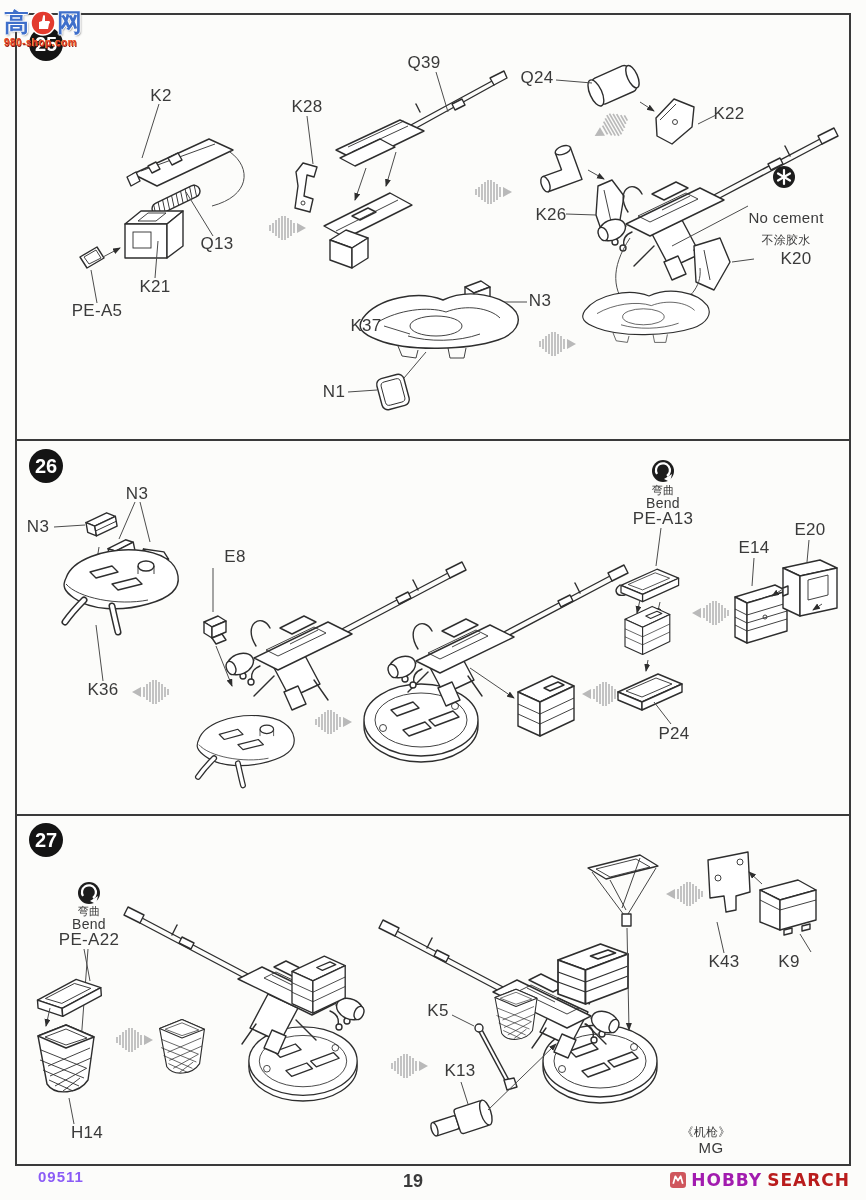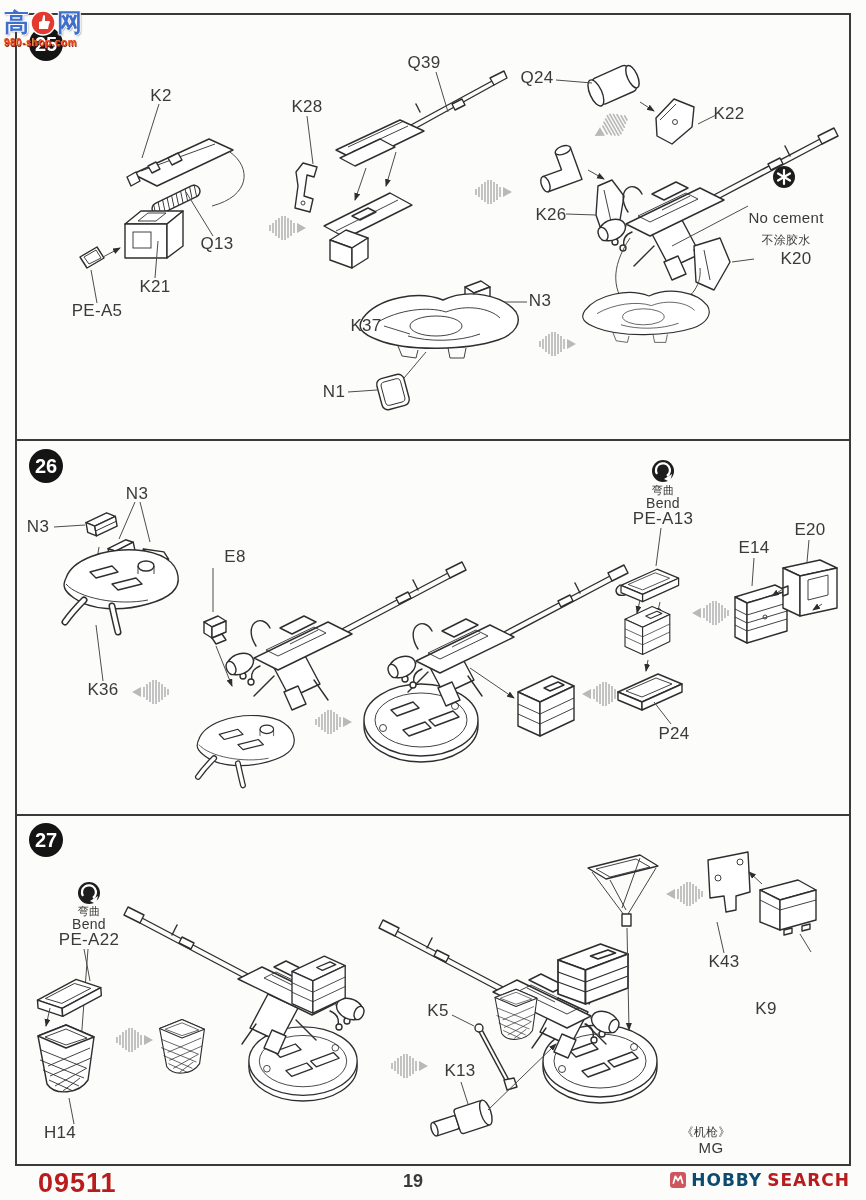--- a/index.html
+++ b/index.html
@@ -16,25 +16,25 @@
        white-space:nowrap;letter-spacing:.3px;}
   .badge{position:absolute;width:34px;height:34px;border-radius:50%;background:#141414;
          color:#fff;text-align:center;line-height:34px;font-size:20px;font-weight:bold;}
   .small-cn{font-size:12px;}
   .wm{position:absolute;left:4px;top:6px;z-index:9;}
   .wm-row{display:flex;align-items:center;gap:1px;}
   .wm-cn{font-size:25px;font-weight:900;color:#3f6fca;
          text-shadow:-1px 0 0 #fff,1px 0 0 #fff,0 -1px 0 #fff,0 1px 0 #fff,1px 1px 2px #7a7a7a;}
   .wm-url{font-size:10px;font-weight:bold;color:#e8402c;letter-spacing:.5px;margin-top:-2px;
           text-shadow:.5px .5px 0 #8a1a10, -0.5px -0.5px 0 #ffd75e;}
-  .kit{position:absolute;left:38px;top:1168px;font-size:27px;font-weight:bold;color:#b91c1c;letter-spacing:1px;}
+  .kit{position:absolute;left:38px;top:1168px;font-size:15px;font-weight:bold;color:#8b5cf6;letter-spacing:1px;}
   .pageno{position:absolute;left:413px;top:1181px;transform:translate(-50%,-50%);
           font-size:18px;font-weight:bold;color:#3a3a3a;}
   .logo{position:absolute;right:16px;top:1170px;display:flex;align-items:center;gap:5px;}
-  .logo-hobby{font-size:17px;font-weight:bold;color:#0c4a6e;letter-spacing:1px;font-family:"DejaVu Sans",sans-serif;}
+  .logo-hobby{font-size:17px;font-weight:bold;color:#a21caf;letter-spacing:1px;font-family:"DejaVu Sans",sans-serif;}
   .logo-search{font-size:17px;font-weight:bold;color:#b91c1c;letter-spacing:1px;font-family:"DejaVu Sans",sans-serif;}
 </style>
 </head>
 <body>
 
 <div id="page">
 
   <svg class="art" width="866" height="1200" viewBox="0 0 866 1200">
     <defs>
       <marker id="ah" markerWidth="9" markerHeight="8" refX="7" refY="3" orient="auto">
@@ -442,23 +442,23 @@
   <div class="lbl" style="left:754px;top:548px;">E14</div>
   <div class="lbl" style="left:810px;top:530px;">E20</div>
   <div class="lbl" style="left:674px;top:734px;">P24</div>
   <div class="lbl" style="left:663px;top:490px;font-size:11px;">弯曲</div>
   <div class="lbl" style="left:663px;top:503px;font-size:14px;">Bend</div>
   <div class="lbl" style="left:663px;top:519px;">PE-A13</div>
 
   <div class="lbl" style="left:89px;top:911px;font-size:11px;">弯曲</div>
   <div class="lbl" style="left:89px;top:924px;font-size:14px;">Bend</div>
   <div class="lbl" style="left:89px;top:940px;">PE-A22</div>
-  <div class="lbl" style="left:60px;top:1133px;">H14</div>
+  <div class="lbl" style="left:87px;top:1133px;">H14</div>
   <div class="lbl" style="left:724px;top:962px;">K43</div>
-  <div class="lbl" style="left:766px;top:962px;margin-top:47px;">K9</div>
+  <div class="lbl" style="left:789px;top:962px;">K9</div>
   <div class="lbl" style="left:438px;top:1011px;">K5</div>
   <div class="lbl" style="left:460px;top:1071px;">K13</div>
   <div class="lbl" style="left:706px;top:1132px;font-size:12px;">《机枪》</div>
   <div class="lbl" style="left:711px;top:1147px;font-size:15px;">MG</div>
 
   <div class="wm">
     <div class="wm-row">
       <span class="wm-cn">高</span>
       <svg width="26" height="26" viewBox="-13 -13 26 26">
         <circle r="12" fill="#e23a2e" stroke="#fff" stroke-width="1.5"></circle>

